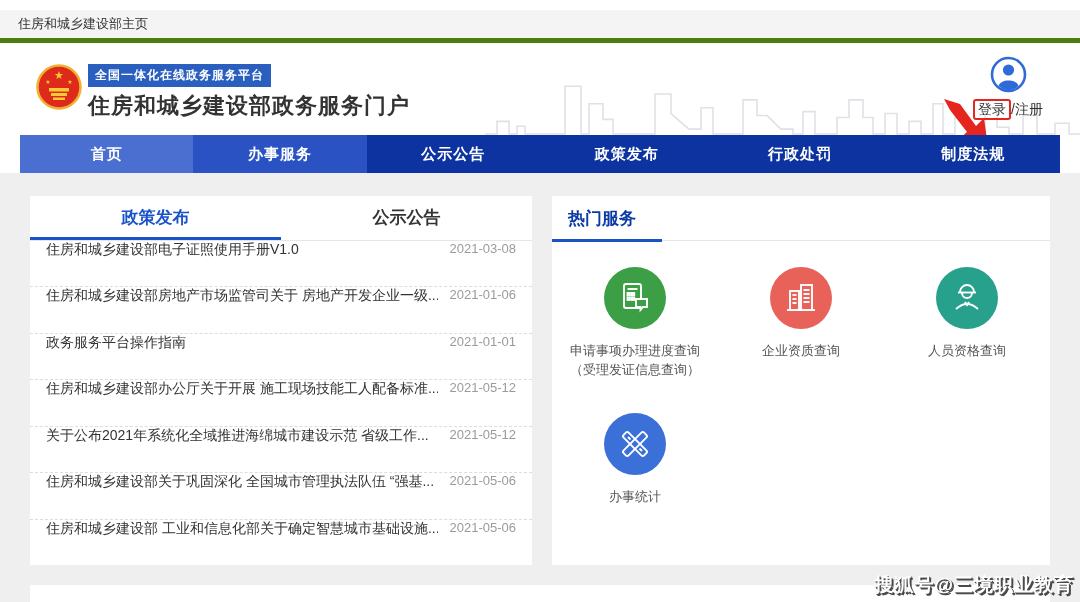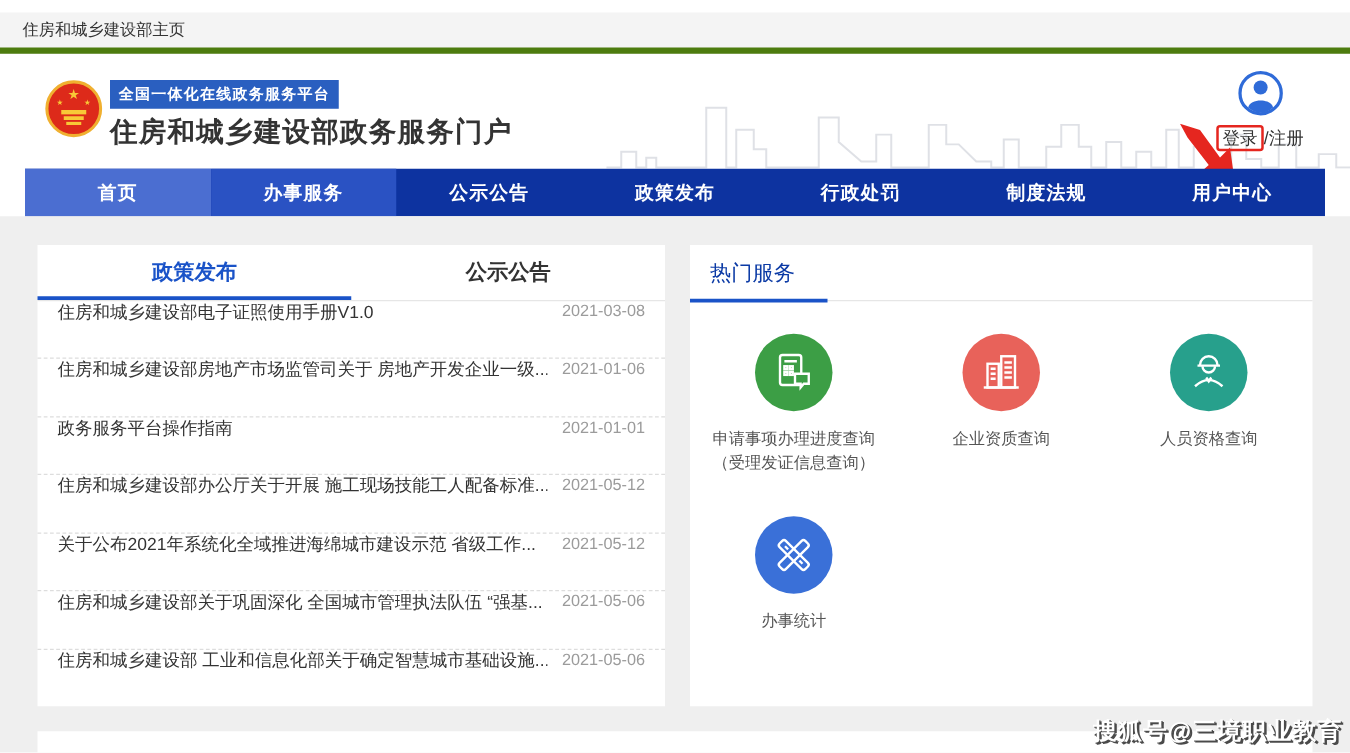--- a/index.html
+++ b/index.html
@@ -53,21 +53,21 @@
   .news-list { height:324px; display:flex; flex-direction:column; }
   .news-row { flex:1; display:flex; align-items:flex-start; padding:0 16px;
     border-bottom:1px dashed #ddd; cursor:pointer; }
   .news-row:last-child { border-bottom:none; }
   .news-title { flex:1; font-size:14px; color:#333; white-space:nowrap; overflow:hidden; }
   .news-date { font-size:13px; color:#9b9b9b; margin-left:12px; }
 
   
   .panel-head { height:45px; border-bottom:1px solid #e6e6e6; position:relative;
     display:flex; align-items:center; padding-left:16px; }
-  .panel-title { font-size:17px; font-weight:normal; color:#0b3aa5; }
+  .panel-title { font-size:17px; font-weight:bold; color:#0b3aa5; }
   .panel-head::after { content:""; position:absolute; left:0; bottom:-2px; width:110px;
     height:3px; background:#1a53c8; }
   .services { display:grid; grid-template-columns:repeat(3,1fr); row-gap:34px; padding-top:26px; }
   .service { text-align:center; cursor:pointer; }
   .icon-circle { width:62px; height:62px; border-radius:50%; margin:0 auto 12px;
     display:flex; align-items:center; justify-content:center; }
   .ic-green { background:#3c9e45; } .ic-red { background:#e8625a; }
   .ic-teal { background:#27a08c; } .ic-blue { background:#3a70d8; }
   .service-label { font-size:13px; color:#555; line-height:19px; }
 
@@ -118,21 +118,20 @@
   </svg>
 </div>
 
 <div class="navbar">
   <div class="nav-item n0">首页</div>
   <div class="nav-item n1">办事服务</div>
   <div class="nav-item">公示公告</div>
   <div class="nav-item">政策发布</div>
   <div class="nav-item">行政处罚</div>
   <div class="nav-item">制度法规</div>
-  <div class="nav-item">用户中心</div>
 </div>
 
 <div class="content-bg"></div>
 
 <div class="card card-news">
   <div class="tabs">
     <div class="tab active">政策发布</div>
     <div class="tab">公示公告</div>
   </div>
   <div class="news-list">

